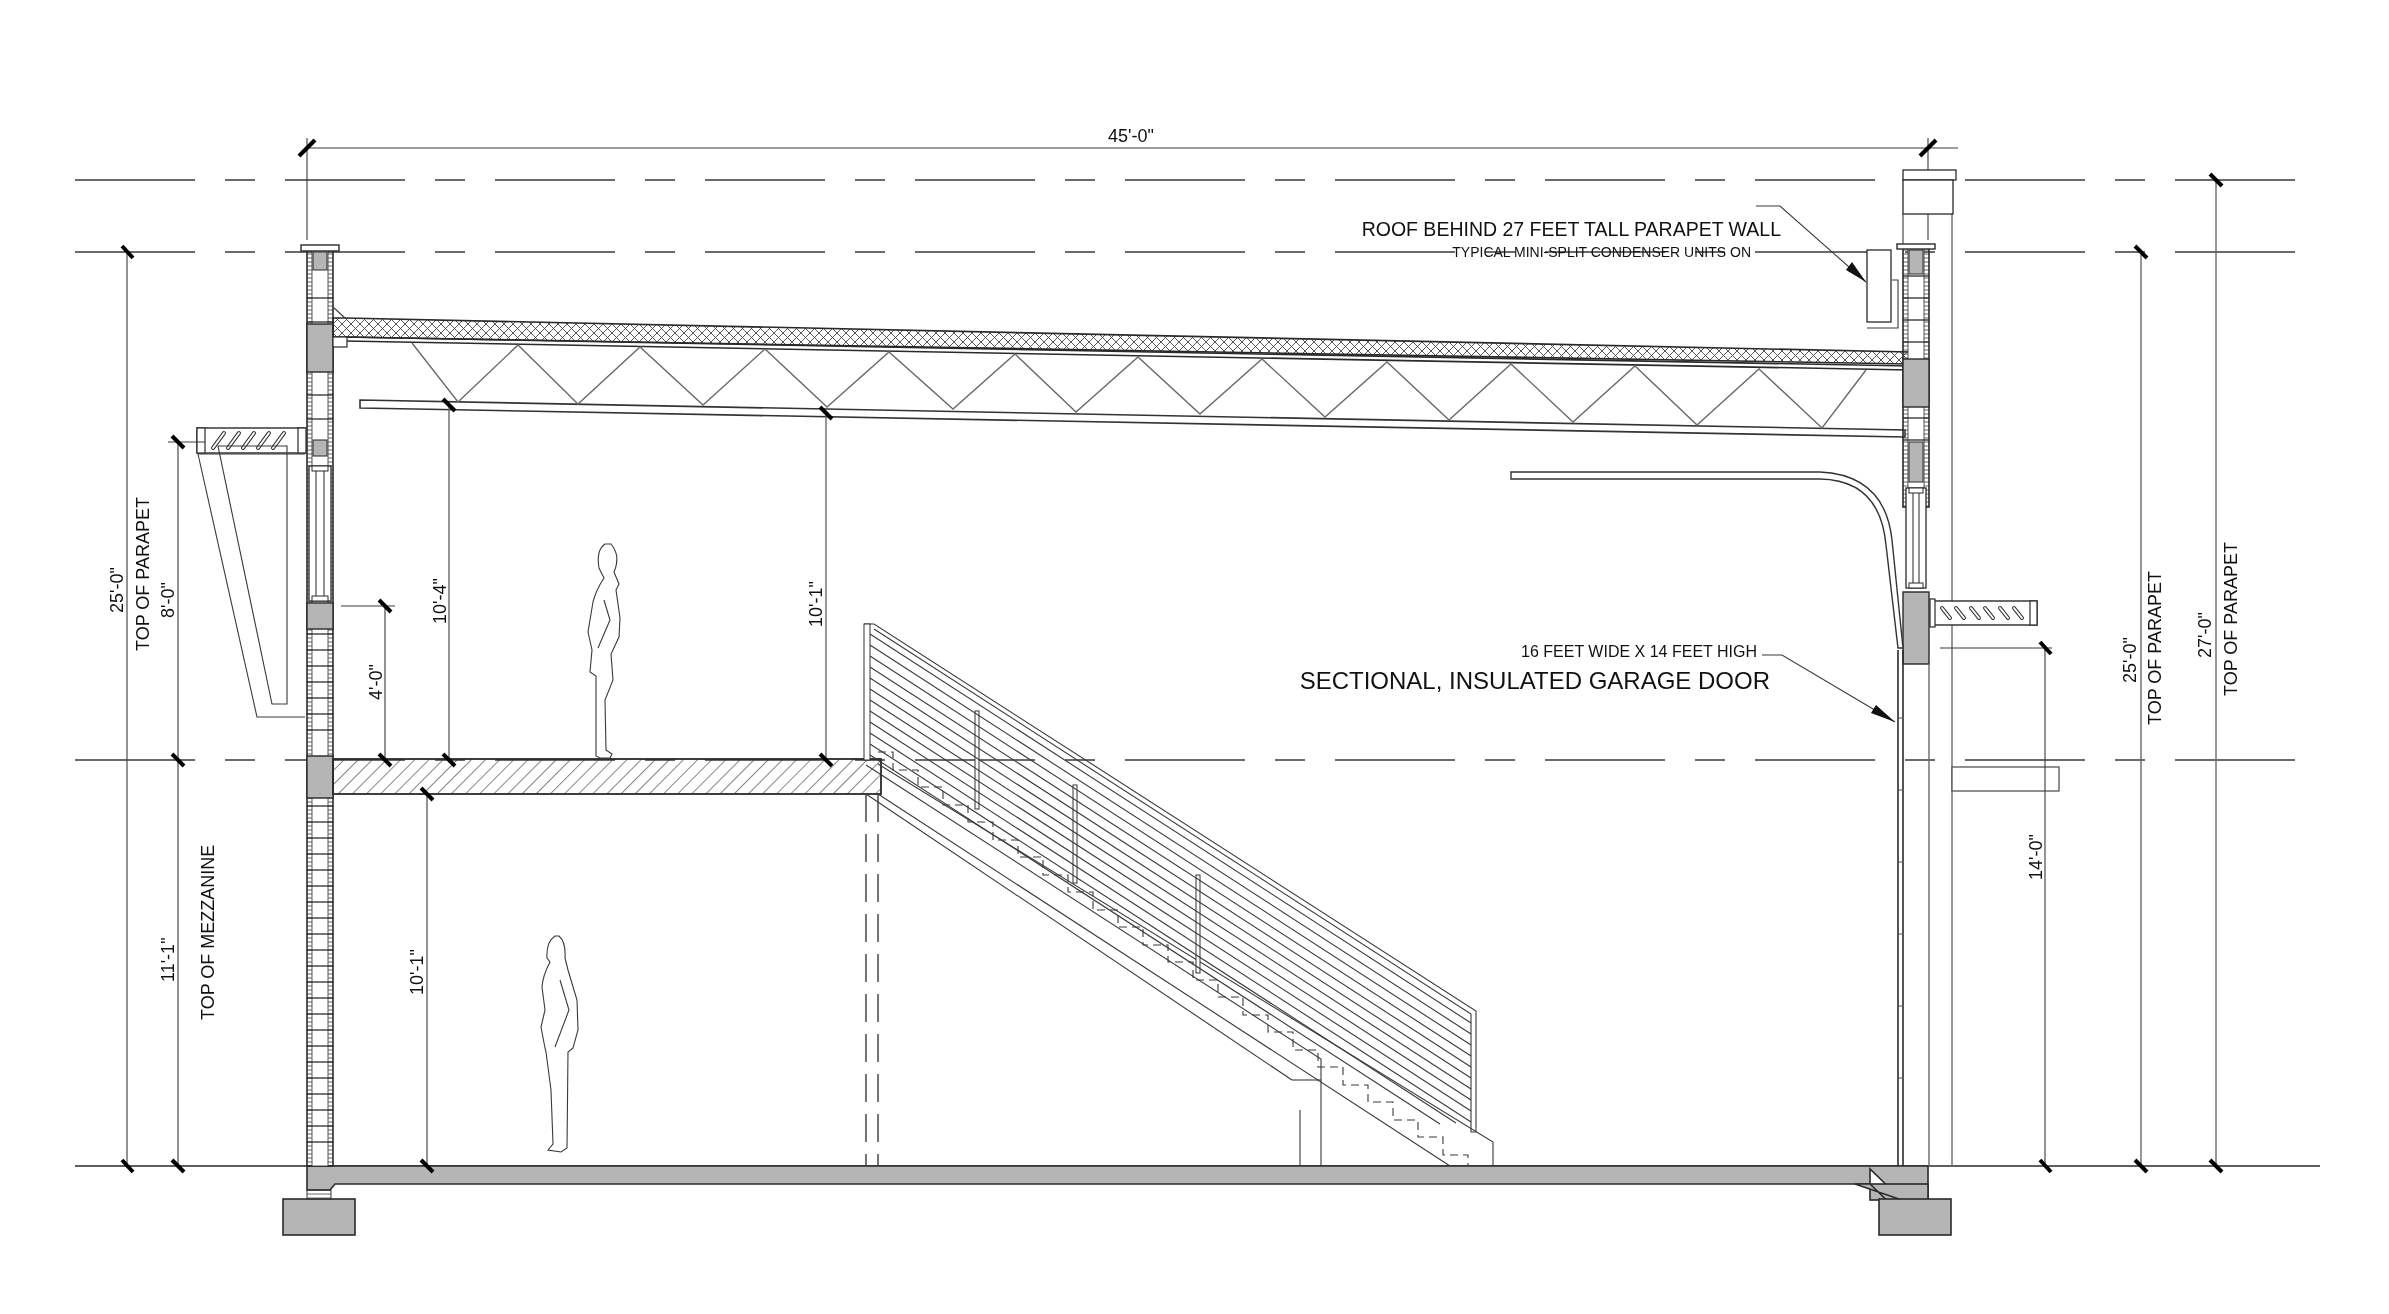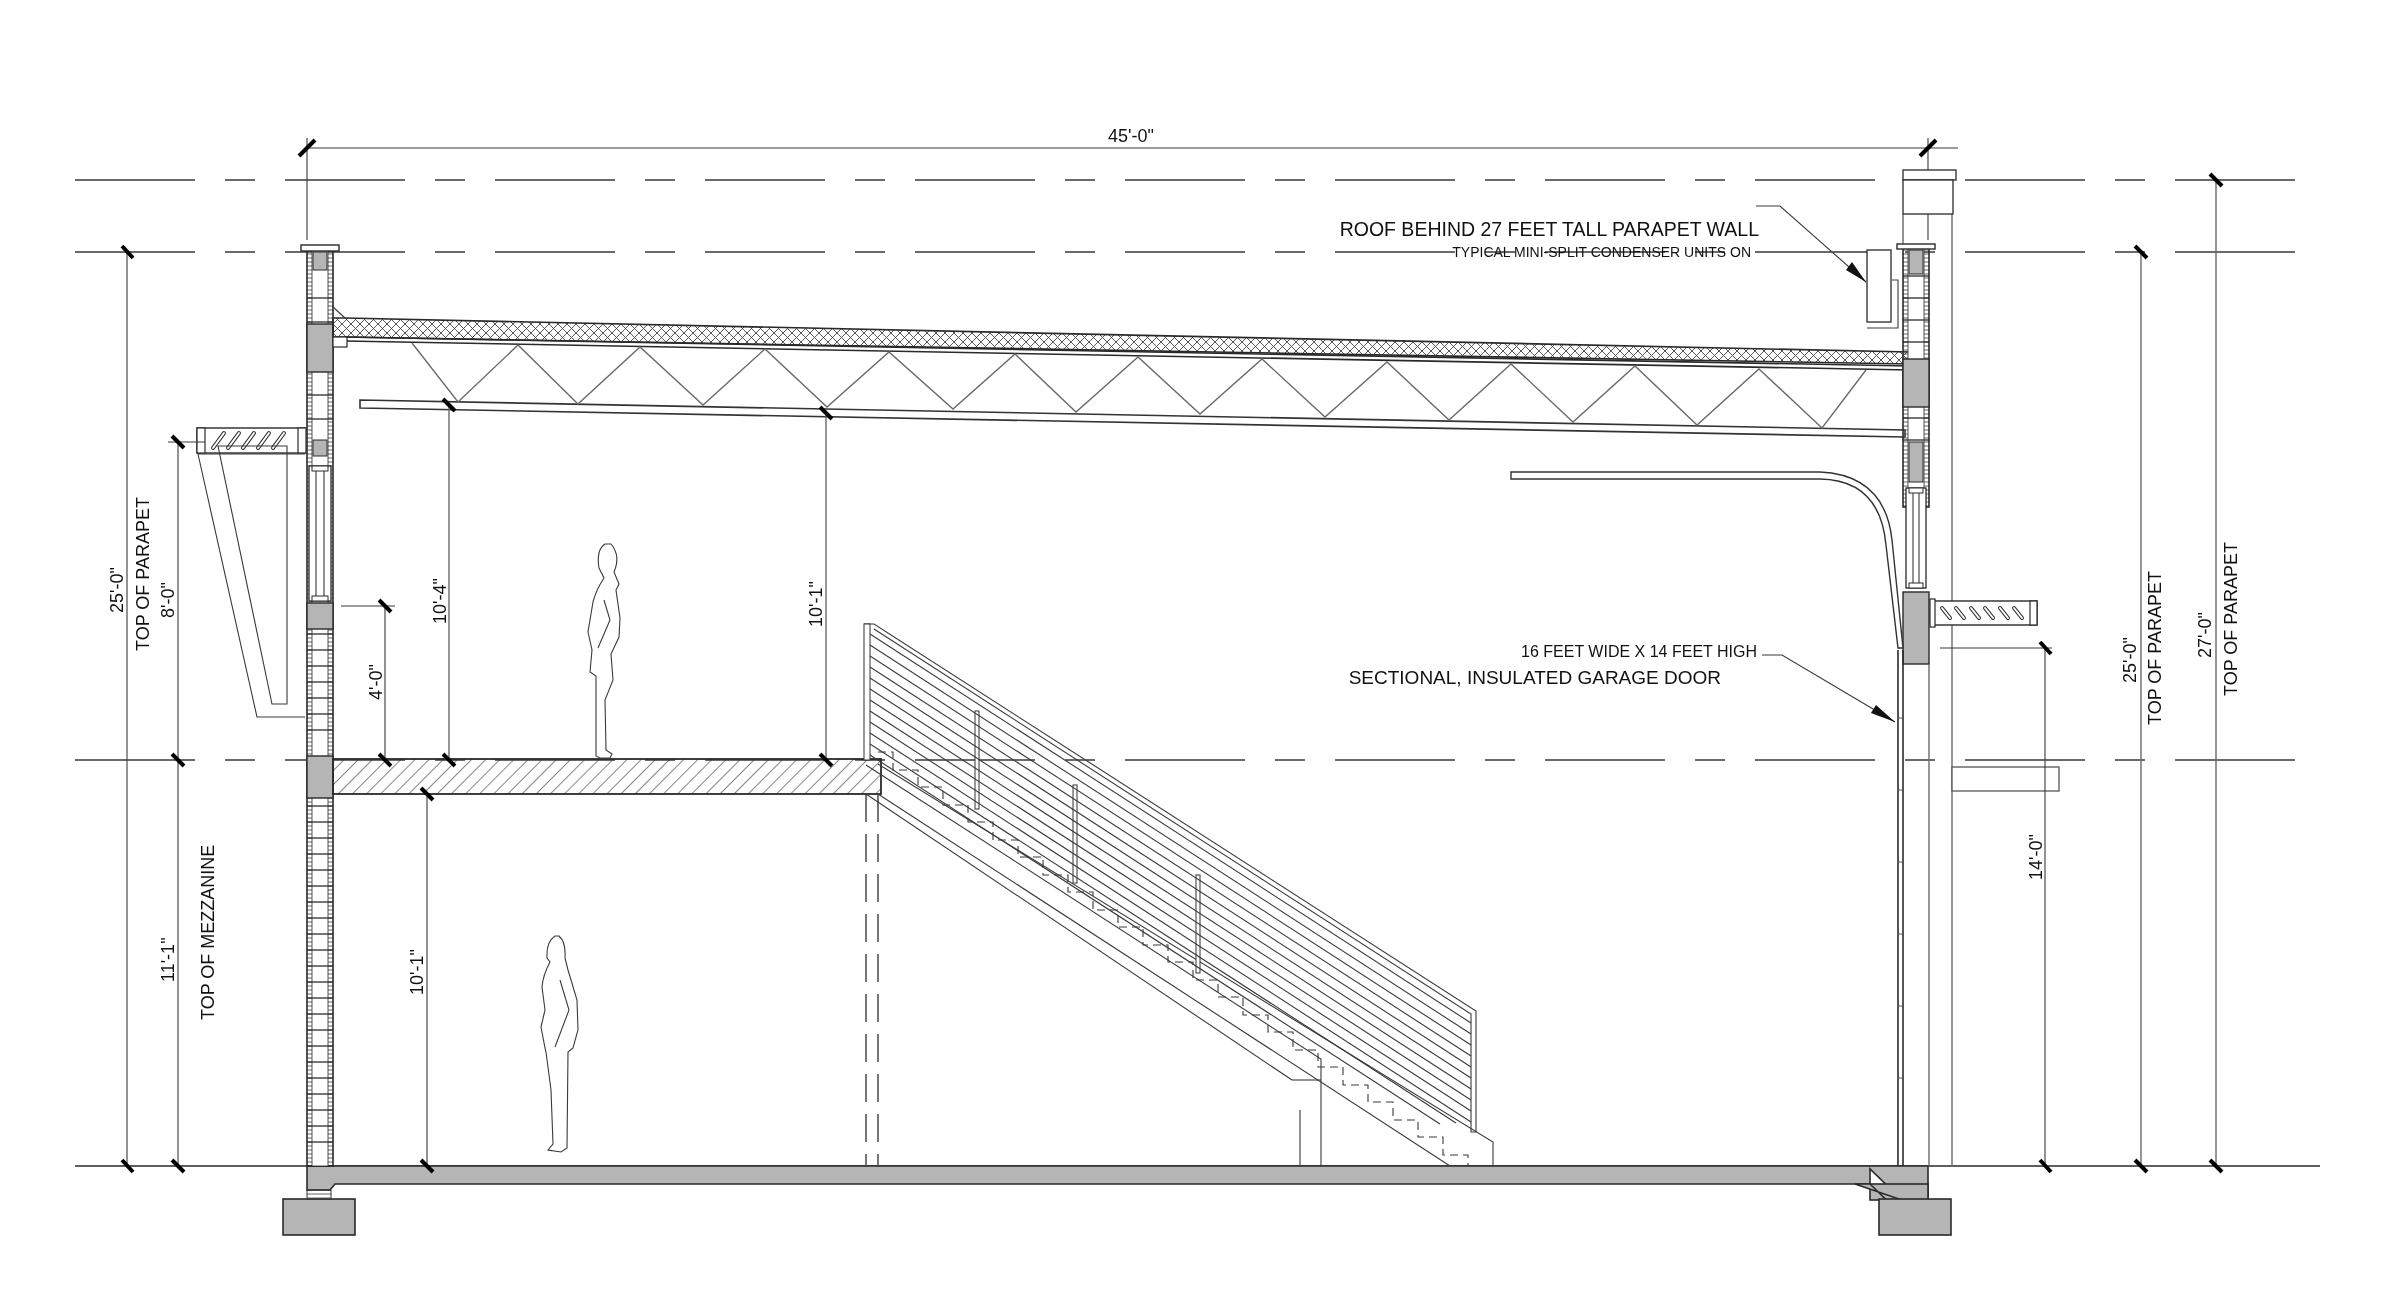--- a/index.html
+++ b/index.html
@@ -332,24 +332,24 @@
     <polyline class="thin" points="1756,206 1780,206 1866,282"></polyline>
     <polygon points="1866,282 1852,262 1846,270" fill="#111"></polygon>
     <polyline class="thin" points="1762,655 1782,655 1895,722"></polyline>
     <polygon points="1895,722 1876,705 1871,713" fill="#111"></polygon>
   </g>
 </svg>
 
 <div class="label" style="left:1108px; top:126px; font-size:18px;">45'-0"</div>
 
 <div class="label" style="right:638px; top:212px; font-size:14px; text-align:right;margin-top:32px;">TYPICAL MINI-SPLIT CONDENSER UNITS ON</div>
-<div class="label" style="right:630px; top:218px; font-size:19.5px; text-align:right;">ROOF BEHIND 27 FEET TALL PARAPET WALL</div>
+<div class="label" style="right:608px; top:218px; font-size:19.5px; text-align:right;">ROOF BEHIND 27 FEET TALL PARAPET WALL</div>
 
 <div class="label" style="right:632px; top:643px; font-size:16px; text-align:right;">16 FEET WIDE X 14 FEET HIGH</div>
-<div class="label" style="right:668px; top:667px; font-size:19px; text-align:left;">SECTIONAL, INSULATED GARAGE DOOR</div>
+<div class="label" style="right:619px; top:667px; font-size:24px; text-align:left;">SECTIONAL, INSULATED GARAGE DOOR</div>
 
 <div class="label rot" style="left:107px; top:613px; font-size:18px;">25'-0"</div>
 <div class="label rot" style="left:133px; top:651px; font-size:18px;">TOP OF PARAPET</div>
 <div class="label rot" style="left:158px; top:618px; font-size:18px;">8'-0"</div>
 <div class="label rot" style="left:158px; top:982px; font-size:18px;">11'-1"</div>
 <div class="label rot" style="left:198px; top:1020px; font-size:18px;">TOP OF MEZZANINE</div>
 <div class="label rot" style="left:366px; top:700px; font-size:18px;">4'-0"</div>
 
 <div class="label rot" style="left:430px; top:624px; font-size:18px;">10'-4"</div>
 <div class="label rot" style="left:806px; top:627px; font-size:18px;">10'-1"</div>

